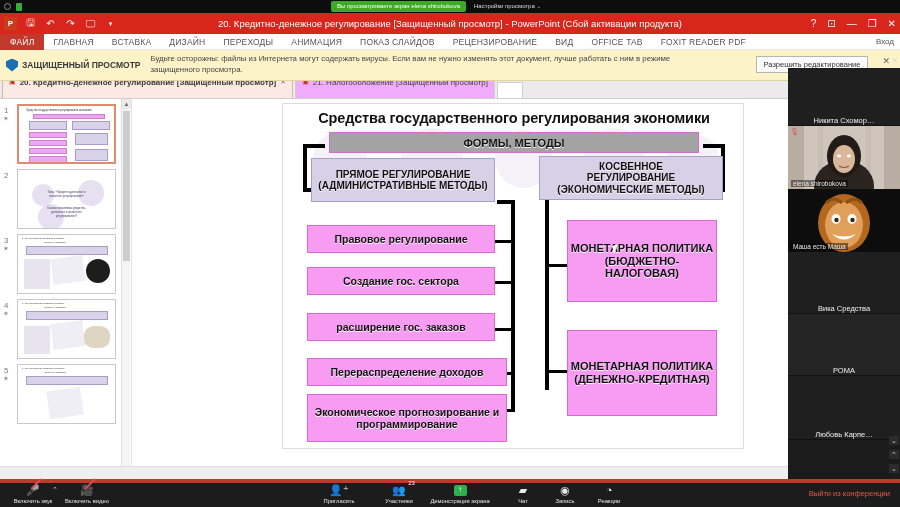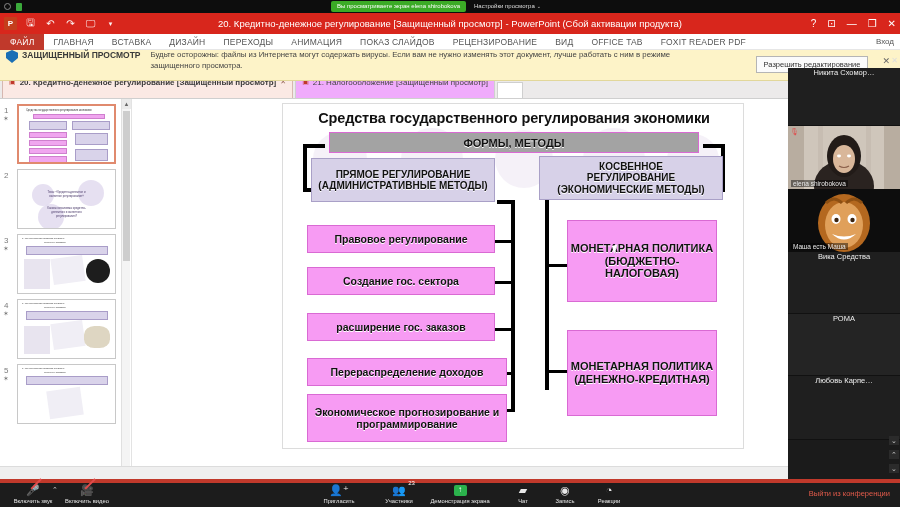--- a/index.html
+++ b/index.html
@@ -33,21 +33,21 @@
     color:#fff;font-size:10px;}
   .win-btns span{cursor:default;}
 
   .ppt-ribbon{height:16px;background:#fff;border-bottom:1px solid #e6e6e6;display:flex;align-items:center;}
   .tab{font-size:8.5px;color:#555;padding:0 9px;white-space:nowrap;letter-spacing:.2px;}
   .tab.file{background:#c0392b;color:#fff;height:16px;line-height:16px;padding:0 10px;}
   .signin{position:absolute;right:6px;font-size:8px;color:#555;}
   .ribbon-wrap{position:relative;}
 
   
-  .pv{height:31px;background:#fdf3c8;border-bottom:1px solid #e2d79a;display:flex;
+  .pv{height:31px;background:#fdf3c8;border-bottom:1px solid #e2d79a;display:flex;align-items:center;
     position:relative;}
   .pv-shield{width:12px;height:13px;margin-left:6px;background:#1a6fb5;
     clip-path:polygon(50% 0,100% 22%,100% 62%,50% 100%,0 62%,0 22%);}
   .pv-title{font-size:8.5px;font-weight:bold;color:#3a3a3a;margin-left:4px;white-space:nowrap;}
   .pv-msg{font-size:7.8px;color:#444;margin-left:10px;line-height:1.35;max-width:520px;}
   .pv-btn{position:absolute;right:32px;top:6px;height:17px;min-width:112px;background:#fbfbfb;
     border:1px solid #b5b5b5;font-size:7.5px;color:#333;display:flex;align-items:center;
     justify-content:center;padding:0 5px;white-space:nowrap;}
   .pv-x{position:absolute;right:10px;top:6px;font-size:9px;color:#666;}
 
@@ -105,21 +105,21 @@
 
   .hscroll{position:absolute;left:0;right:0;bottom:0;height:11px;background:#f2f2f2;
     border-top:1px solid #e2e2e2;}
 
   .statusbar{position:absolute;left:0;bottom:0;width:900px;height:13px;background:#efefef;
     border-top:1px solid #dcdcdc;}
 
   
   .zpanel{position:absolute;right:0;top:68px;width:112px;height:411px;background:#1b1b1b;}
   .pcell{position:relative;width:112px;background:#1f1f1f;border-bottom:1px solid #111;
-    display:flex;align-items:flex-start;justify-content:center;}
+    display:flex;align-items:flex-end;justify-content:center;}
   .pname{color:#efefef;font-size:7.5px;white-space:nowrap;text-align:center;}
   .pname-ol{position:absolute;left:3px;bottom:2px;color:#e9e9e9;font-size:6.5px;
     background:rgba(0,0,0,.45);padding:0 2px;white-space:nowrap;}
   .pvideo{position:relative;width:112px;height:63px;overflow:hidden;background:#b9b0a6;}
   .pvideo.active{outline:2px solid #51b848;outline-offset:-2px;}
   .mic{position:absolute;left:2px;top:2px;color:#e04b4b;font-size:7px;}
   .face{position:absolute;left:0;top:0;width:112px;height:63px;}
   .zpanel-ctrl{position:absolute;right:1px;bottom:6px;display:flex;flex-direction:column;gap:5px;
     align-items:center;}
   .zpanel-ctrl div{color:#cfcfcf;font-size:7px;background:#2b2b2b;width:10px;height:9px;

